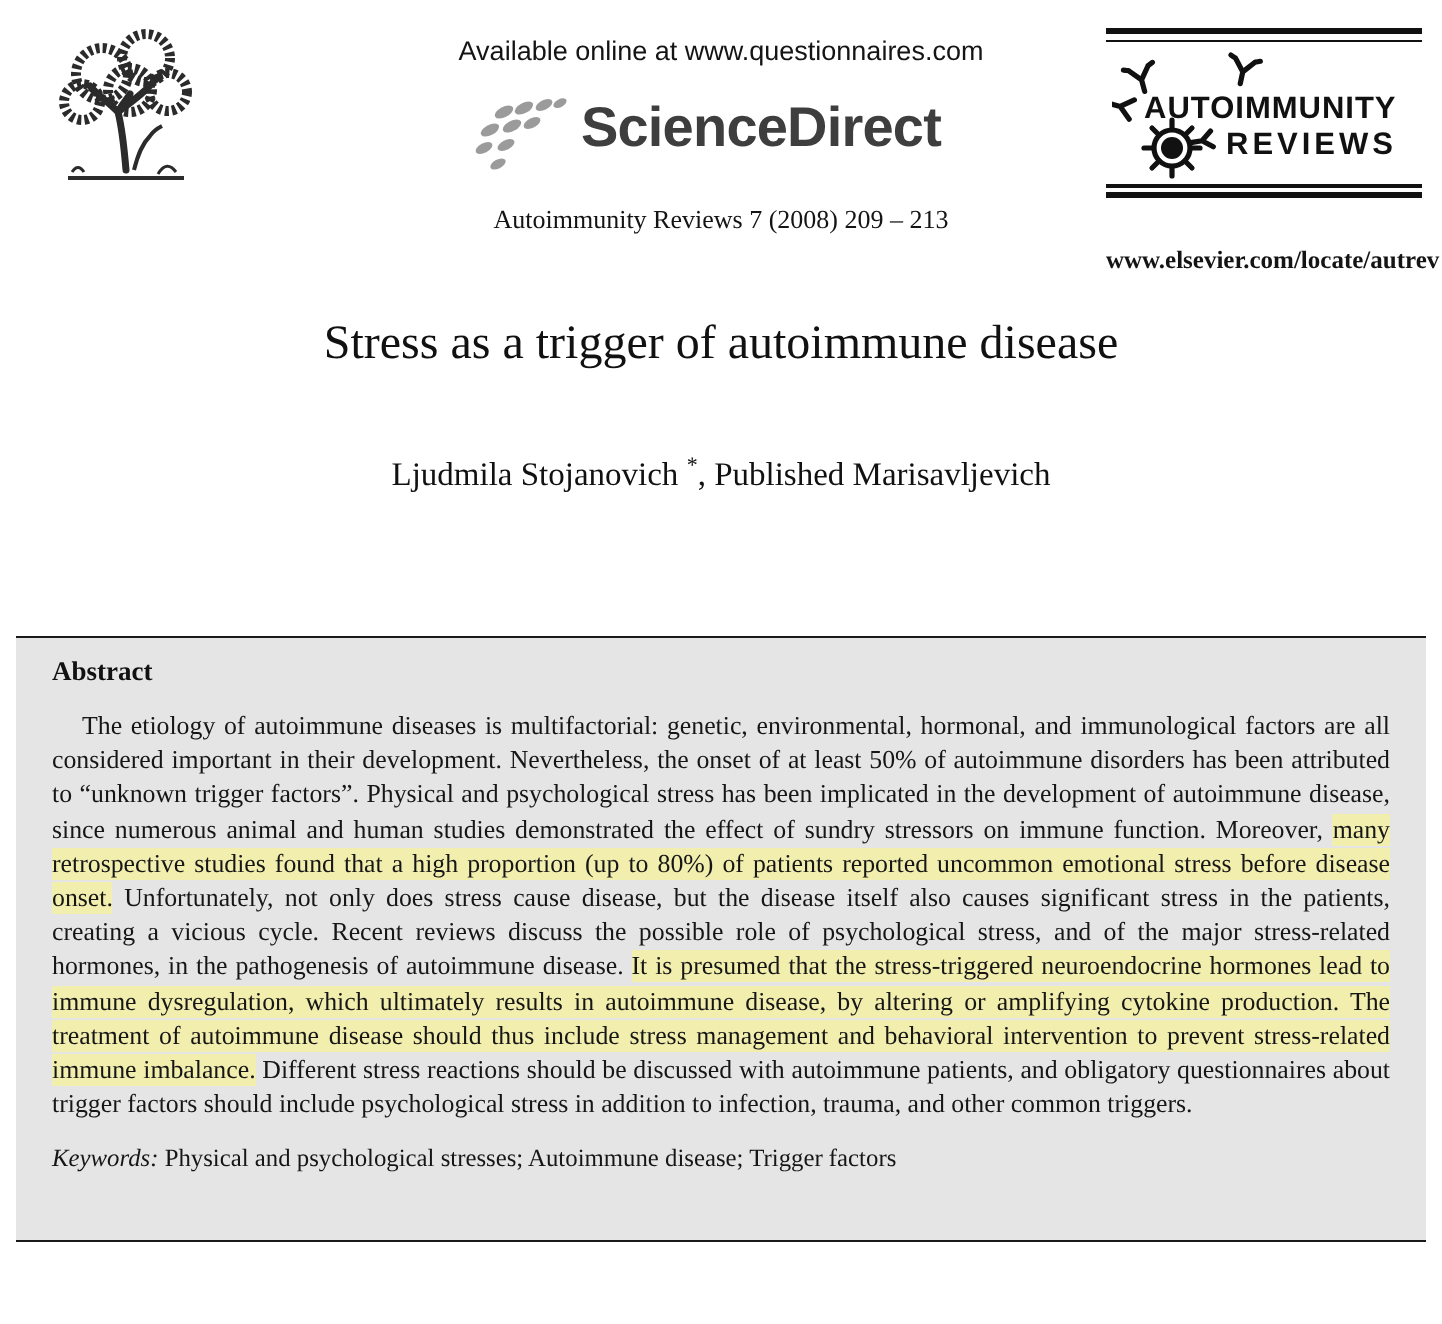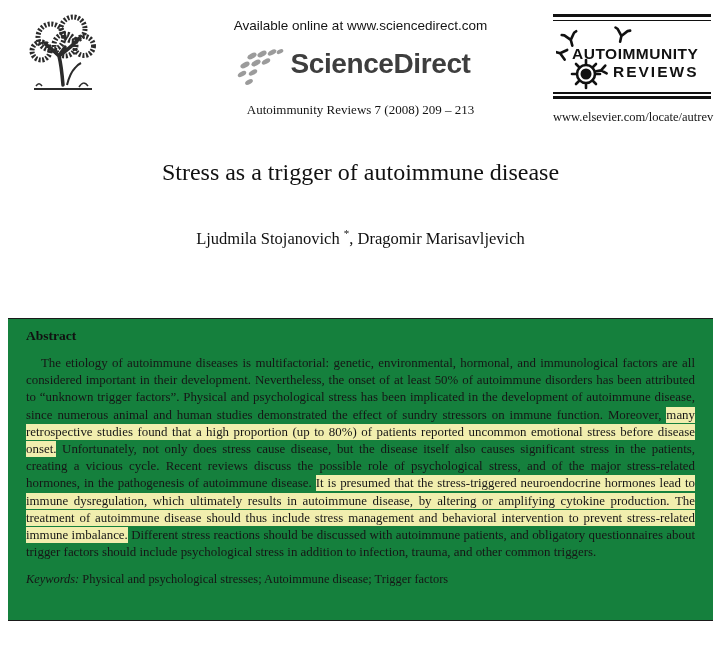--- a/index.html
+++ b/index.html
@@ -23,34 +23,34 @@
   .journal-line { position:absolute; left:0; right:0; top:102px; text-align:center;
     font-size:13px; color:#141414; }
 
   
   .right-block { position:absolute; left:553px; top:14px; width:158px; }
   .rule-thick { height:3px; background:#111; }
   .rule-thin  { height:1.5px; background:#111; }
   .rules-top .rule-thin { margin-top:2.5px; }
   .rules-bottom .rule-thick { margin-top:2.5px; }
   .logo-art { display:block; margin:3px auto 2px auto; }
-  .locate-url { margin-top:11px; font-size:12.5px; color:#141414; }
+  .locate-url { margin-top:24px; font-size:12.5px; color:#141414;font-weight:bold; }
 
   
   .article-title { position:absolute; left:0; right:0; top:159px; text-align:center;
     font-size:24px; font-weight:normal; color:#111; }
   .authors { position:absolute; left:0; right:0; top:227px; text-align:center;
     font-size:16.5px; color:#111; }
   .authors sup { font-size:11px; vertical-align:super; }
   .affiliation { position:absolute; left:0; right:0; top:264px; text-align:center;
     font-style:italic; font-size:12px; color:#222; }
 
   
   .abstract-box { position:absolute; left:8px; top:318px; width:705px; height:303px;
-    background:#15803d; border-top:1.5px solid #1a1a1a; border-bottom:1.5px solid #1a1a1a;
+    background:#e5e5e5; border-top:1.5px solid #1a1a1a; border-bottom:1.5px solid #1a1a1a;
     padding:9px 18px; overflow:hidden; }
   .abstract-heading { font-size:13.5px; font-weight:bold; color:#111; }
   .abstract-paragraph { margin-top:11px; text-indent:15px; font-size:12.9px;
     line-height:17.2px; text-align:justify; color:#161616; }
   .abstract-paragraph mark { background:#f1eeae; color:inherit; padding:1px 0; }
   .copyright-line { font-size:12.9px; line-height:17.2px; color:#161616; }
   .keywords-line { margin-top:11px; font-size:12.4px; color:#161616; }
   .keywords-line .kw-label { font-style:italic;text-align:right; }
 </style>
 </head>
@@ -67,21 +67,21 @@
         <circle cx="21" cy="39" r="9" stroke-width="5" stroke-dasharray="2 1.6"></circle>
         <circle cx="45" cy="33" r="11" stroke-width="5" stroke-dasharray="2 1.6"></circle>
         <path d="M43,73 C42,61 41,52 39,44 M39,44 C33,38 27,34 25,31 M39,44 C47,38 55,32 58,27 M39,44 C41,40 44,37 45,35" stroke-width="3.5" stroke-linecap="round"></path>
         <path d="M47,73 C49,65 51,60 55,56 C57,53 59,52 61,51" stroke-width="2"></path>
         <path d="M14,77 L72,77" stroke-width="2"></path>
         <path d="M16,74 C18,71 20,71 22,74 M59,75 C62,70 65,70 68,74" stroke-width="1.5"></path>
       </g>
     </svg>
   </div>
 
-  <div class="available-online">Available online at www.sciencedirect.com</div>
+  <div class="available-online">Available online at www.questionnaires.com</div>
 
   <div class="sd-row">
     <svg width="56" height="42" viewBox="0 0 56 42" style="margin:4px 4px 0 0">
       <g fill="#9b9b9b">
         <ellipse cx="22" cy="8" rx="5" ry="2.6" transform="rotate(-28 22 8)"></ellipse>
         <ellipse cx="32" cy="6" rx="5" ry="2.6" transform="rotate(-28 32 6)"></ellipse>
         <ellipse cx="42" cy="4.5" rx="4.6" ry="2.4" transform="rotate(-28 42 4.5)"></ellipse>
         <ellipse cx="50" cy="3.6" rx="3.6" ry="2" transform="rotate(-28 50 3.6)"></ellipse>
         <ellipse cx="15" cy="17" rx="5" ry="2.6" transform="rotate(-28 15 17)"></ellipse>
         <ellipse cx="26" cy="15" rx="5" ry="2.6" transform="rotate(-28 26 15)"></ellipse>
@@ -134,21 +134,21 @@
     <div class="rules-bottom">
       <div class="rule-thin"></div>
         <div class="rule-thick"></div>
     </div>
     <div class="locate-url">www.elsevier.com/locate/autrev</div>
   </div>
 
   <h1 class="article-title">Stress as a trigger of autoimmune disease</h1>
   <div class="authors">
     <span>Ljudmila Stojanovich</span>
-    <sup>*</sup><span>, Dragomir Marisavljevich</span>
+    <sup>*</sup><span>, Published Marisavljevich</span>
   </div>
 
   <section class="abstract-box">
     <div class="abstract-heading">Abstract</div>
     <p class="abstract-paragraph"><span>The etiology of autoimmune diseases is multifactorial: genetic, environmental, hormonal, and immunological factors are all considered important in their development. Nevertheless, the onset of at least 50% of autoimmune disorders has been attributed to “unknown trigger factors”. Physical and psychological stress has been implicated in the development of autoimmune disease, since numerous animal and human studies demonstrated the effect of sundry stressors on immune function. Moreover, </span><mark>many retrospective studies found that a high proportion (up to 80%) of patients reported uncommon emotional stress before disease onset.</mark><span> Unfortunately, not only does stress cause disease, but the disease itself also causes significant stress in the patients, creating a vicious cycle. Recent reviews discuss the possible role of psychological stress, and of the major stress-related hormones, in the pathogenesis of autoimmune disease. </span><mark>It is presumed that the stress-triggered neuroendocrine hormones lead to immune dysregulation, which ultimately results in autoimmune disease, by altering or amplifying cytokine production. The treatment of autoimmune disease should thus include stress management and behavioral intervention to prevent stress-related immune imbalance.</mark><span> Different stress reactions should be discussed with autoimmune patients, and obligatory questionnaires about trigger factors should include psychological stress in addition to infection, trauma, and other common triggers.</span></p>
     <div class="keywords-line">
       <span class="kw-label">Keywords:</span><span> Physical and psychological stresses; Autoimmune disease; Trigger factors</span>
     </div>
   </section>
 

